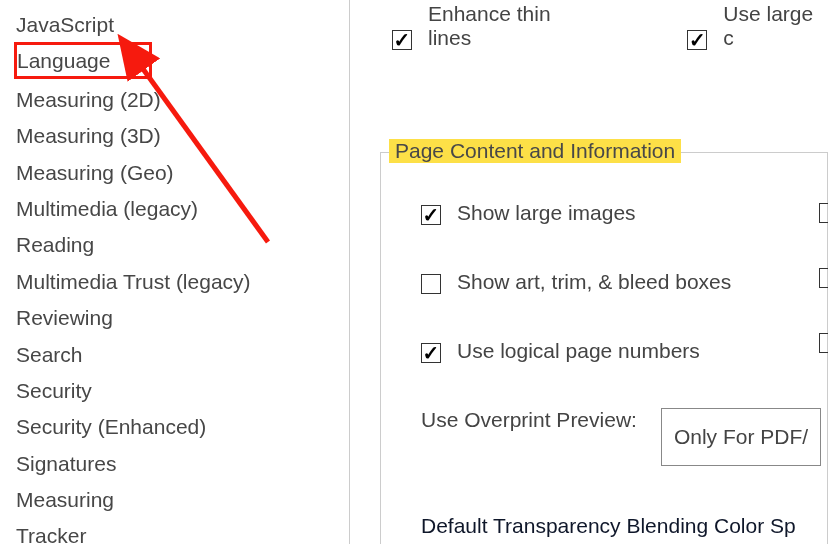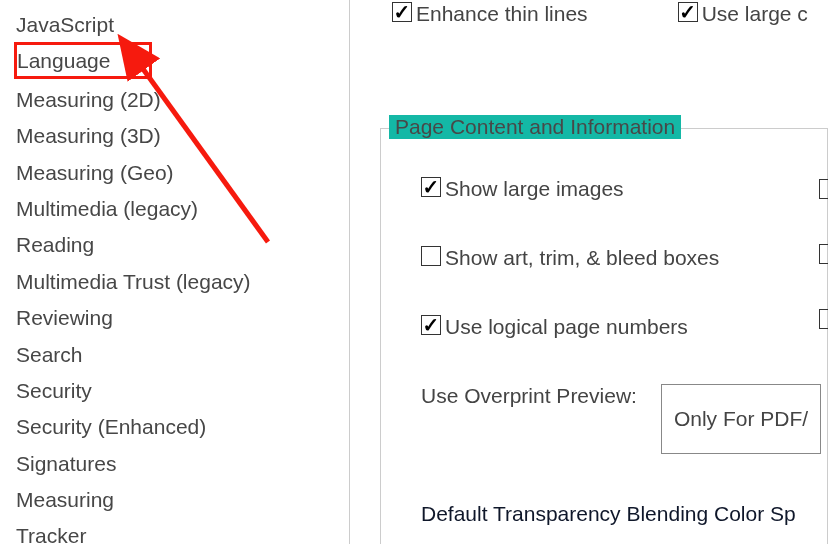--- a/index.html
+++ b/index.html
@@ -50,22 +50,22 @@
       position: relative;
     }
     .top-row {
       display: flex;
       gap: 90px;
       padding-top: 2px;
       padding-left: 12px;
     }
     .checkbox-row {
       display: flex;
-      align-items: flex-start;
-      gap: 4px;
+      align-items: flex-end;
+      gap: 16px;
       margin-bottom: 14px;
     }
     .checkbox {
       width: 20px;
       height: 20px;
       border: 1px solid #333;
       display: inline-flex;
       align-items: center;
       justify-content: center;
       font-size: 20px;
@@ -80,42 +80,42 @@
     .fieldset {
       border: 1px solid #ccc;
       margin-top: 88px;
       padding: 48px 0 20px 40px;
       position: relative;
     }
     .fieldset-legend {
       position: absolute;
       top: -14px;
       left: 8px;
-      background: #14b8a6;
+      background: #fde047;
       padding: 0 6px;
       color: #484848;
     }
     .fieldset .checkbox-row {
       margin-bottom: 45px;
     }
     .right-checkbox {
       position: absolute;
       right: -12px;
       border: 1px solid #333;
       width: 20px;
       height: 20px;
     }
     .label-row {
       display: flex;
       gap: 24px;
       margin-top: 2px;
     }
     .select-box {
       border: 1px solid #888;
-      padding: 22px 12px;
+      padding: 16px 12px;
       min-width: 140px;
       color: #444;
     }
     .plain-text {
       margin-top: 48px;
       color: #0f172a;
     }
     .arrow-svg {
       position: absolute;
       top: 22px;

